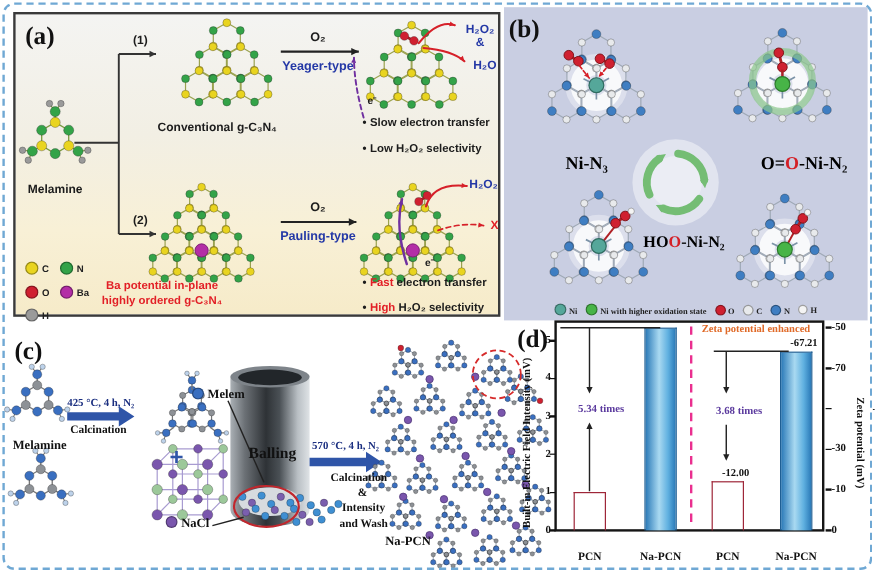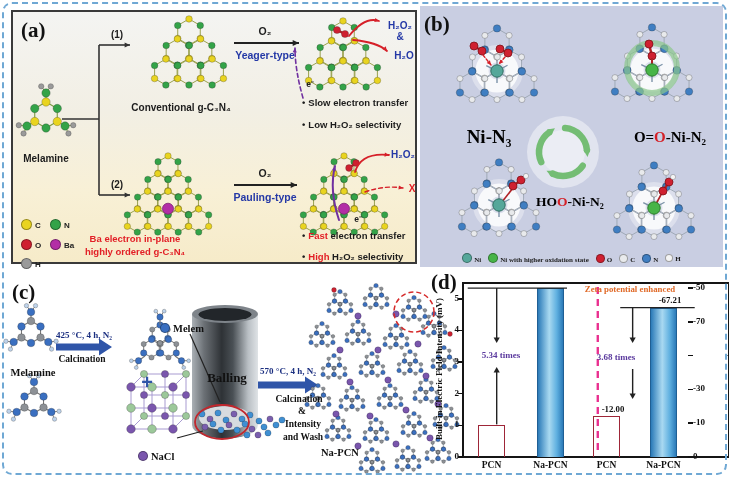--- a/index.html
+++ b/index.html
@@ -19,21 +19,21 @@
   .panel-letter{position:absolute;font:bold 21px "Liberation Serif",serif;color:#111}
   .blue{color:#2438a6}.redtxt{color:#e21f26}.navy{color:#1b2f80}.redb{color:#d42027}
   .purple{color:#5b3a9e}.orange{color:#e06a28}
   .bullet-marker{margin-right:3px}
   .dot{display:inline-block;border-radius:50%;vertical-align:-1px;border:1px solid rgba(0,0,0,.35);margin-right:3px}
   .leg-label{font:bold 8px "Liberation Sans",sans-serif;color:#222;vertical-align:1px}
   #pb-legend{position:absolute;left:0;right:0;bottom:3px;display:flex;justify-content:center;align-items:center;gap:7px;
              font:bold 7px "Liberation Serif",serif;color:#222}
   #pb-legend .dot{margin-right:2px}
   
-  #plot{position:absolute;left:38px;top:15px;width:266px;height:174px;background:#fff;outline:2px solid #151515;outline-offset:-1px}
+  #plot{position:absolute;left:38px;top:0;width:223px;height:174px;background:#fff;outline:2px solid #151515;outline-offset:-1px}
   #plot-svg{position:absolute;inset:0;width:100%;height:100%;z-index:3;pointer-events:none}
   .bar{position:absolute;bottom:0;width:27px;z-index:1;box-sizing:border-box}
   .bar-red{background:linear-gradient(90deg,#c9united 0,#c93a50 0%,#f08a97 45%,#e4586b 72%,#c23046 100%);border:1px solid #9e2638;border-bottom:none}
   .bar-blue{background:linear-gradient(90deg,#2b7ab8 0%,#a9d9f1 45%,#5fb0e0 75%,#2b7ab8 100%);border:1px solid #1f5f94;border-bottom:none}
   .tick-label{position:absolute;font:bold 9px "Liberation Serif",serif;color:#111}
   .tickmark{position:absolute;width:5px;height:1.5px;background:#111}
   .cat-label{font:bold 9.5px "Liberation Serif",serif;color:#111}
   #ylab-l{position:absolute;left:-86px;top:96px;width:200px;text-align:center;transform:rotate(-90deg);
           font:bold 9px "Liberation Serif",serif;color:#111}
   #ylab-r{position:absolute;left:192px;top:96px;width:200px;text-align:center;transform:rotate(90deg);
@@ -529,21 +529,21 @@
     <div class="t at" style="left:252px;top:161px;font-size:10.5px">O₂</div>
     <div class="t at blue" style="left:252px;top:185px;font-size:10.5px">Pauling-type</div>
     <div class="t at" style="left:168px;top:95px;font-size:10px">Conventional g-C₃N₄</div>
     <div class="t at blue" style="left:387px;top:13px;font-size:10px">H₂O₂</div>
     <div class="t at blue" style="left:387px;top:24px;font-size:10px">&amp;</div>
     <div class="t at blue" style="left:391px;top:43px;font-size:10px">H₂O</div>
     <div class="t at blue" style="left:390px;top:142px;font-size:10px">H₂O₂</div>
     <div class="t at" style="left:297px;top:71px;font-size:8.5px">e⁻</div>
     <div class="t at" style="left:345px;top:206px;font-size:8.5px">e⁻</div>
     <div class="t at redtxt" style="left:399px;top:176px;font-size:10px">X</div>
-    <div class="t at redtxt" style="left:122px;top:226px;font-size:9.5px">Ba electron in-plane</div>
+    <div class="t at redtxt" style="left:122px;top:226px;font-size:9.5px">Ba potential in-plane</div>
     <div class="t at redtxt" style="left:122px;top:239px;font-size:9.5px">highly ordered g-C₃N₄</div>
 
     <div class="tl at" style="left:289px;top:85px"><span class="bullet-marker">•</span><span>Slow</span><span> electron transfer</span></div>
     <div class="tl at" style="left:289px;top:107px"><span class="bullet-marker">•</span><span>Low</span><span> H₂O₂ selectivity</span></div>
     <div class="tl at" style="left:289px;top:218px"><span class="bullet-marker">•</span><span class="redtxt">Fast</span><span> electron transfer</span></div>
     <div class="tl at" style="left:289px;top:239px"><span class="bullet-marker">•</span><span class="redtxt">High</span><span> H₂O₂ selectivity</span></div>
 
     <div class="tl" style="left:8px;top:203px"><span class="dot" style="width: 9px; height: 9px; background: rgb(233, 212, 31);"></span><span class="leg-label">C</span></div>
     <div class="tl" style="left:37px;top:203px"><span class="dot" style="width: 9px; height: 9px; background: rgb(51, 163, 72);"></span><span class="leg-label">N</span></div>
     <div class="tl" style="left:8px;top:223px"><span class="dot" style="width: 9px; height: 9px; background: rgb(207, 32, 48);"></span><span class="leg-label">O</span></div>
@@ -903,21 +903,21 @@
           <circle cx="243" cy="185" r="4" fill="#cf2030" stroke="#7f1218" stroke-width="0.8"></circle>
           <circle cx="249" cy="176" r="4" fill="#cf2030" stroke="#7f1218" stroke-width="0.8"></circle>
           <circle cx="253" cy="171" r="2.6" fill="#f4f4f4" stroke="rgba(40,40,40,.45)" stroke-width="0.6"></circle>
           <line x1="234" y1="202" x2="244.53099074268448" y2="196.24689353674955" stroke="#7c93a8" stroke-width="1.4"></line>
           <line x1="234" y1="202" x2="223.23889900399024" y2="196.68975468046176" stroke="#7c93a8" stroke-width="1.4"></line>
           <line x1="234" y1="202" x2="234.0095559205288" y2="213.999996195182" stroke="#7c93a8" stroke-width="1.4"></line>
           <circle cx="234" cy="202" r="6.2" fill="#47b447" stroke="#2c7a2c" stroke-width="1"></circle>
         </g>
       </svg>
     <div class="panel-letter" style="left:4px;top:6px">(b)</div>
-    <div class="t" style="left:69px;top:131px;font-size:19px">Ni-N₃</div>
+    <div class="t" style="left:69px;top:131px;font-size:15px">Ni-N₃</div>
     <div class="t" style="left:250px;top:131px;font-size:15px"><span>O=</span><span class="redb">O</span><span>-Ni-N₂</span></div>
     <div class="t" style="left:150px;top:196px;font-size:13.5px"><span>HO</span><span class="redb">O</span><span>-Ni-N₂</span></div>
     <div id="pb-legend">
       <span><span class="dot" style="width: 8px; height: 8px; background: rgb(85, 167, 154);"></span><span>Ni</span></span>
       <span><span class="dot" style="width: 8px; height: 8px; background: rgb(71, 180, 71);"></span><span>Ni with higher oxidation state</span></span>
       <span><span class="dot" style="width: 7px; height: 7px; background: rgb(207, 32, 48);"></span><span>O</span></span>
       <span><span class="dot" style="width: 7px; height: 7px; background: rgb(232, 234, 236);"></span><span>C</span></span>
       <span><span class="dot" style="width: 7px; height: 7px; background: rgb(63, 126, 194);"></span><span>N</span></span>
       <span><span class="dot" style="width: 6px; height: 6px; background: rgb(244, 244, 244);"></span><span>H</span></span>
     </div>
@@ -1973,21 +1973,21 @@
         <g>
           <circle cx="450" cy="66" r="2.4" fill="#cf2030" stroke="rgba(40,40,40,.45)" stroke-width="0.6"></circle>
         </g>
       </svg>
     <div class="panel-letter" style="left:12px;top:12px">(c)</div>
     <div class="t ct" style="left:33px;top:104px;font-size:10.5px">Melamine</div>
     <div class="t ct navy" style="left:84px;top:67px;font-size:9px">425 °C, 4 h, N₂</div>
     <div class="t ct" style="left:82px;top:91px;font-size:9.5px">Calcination</div>
     <div class="tl ct" style="left:160px;top:55px;font-size:10.5px"><span class="dot" style="width:8px;height:8px;background:#3a6fc0"></span><span>Melem</span></div>
     <div class="t" style="left:147px;top:114px;font-size:20px;color:#2f55a8;font-family:'Liberation Sans',sans-serif">+</div>
-    <div class="tl ct" style="left:138px;top:183px;font-size:10.5px"><span class="dot" style="width:8px;height:8px;background:#7a56ad"></span><span>NaCl</span></div>
+    <div class="tl ct" style="left:138px;top:162px;font-size:10.5px"><span class="dot" style="width:8px;height:8px;background:#7a56ad"></span><span>NaCl</span></div>
     <div class="t ct" style="left:227px;top:110px;font-size:13px">Balling</div>
     <div class="t ct navy" style="left:288px;top:103px;font-size:9px">570 °C, 4 h, N₂</div>
     <div class="t ct" style="left:299px;top:131px;font-size:9.5px">Calcination</div>
     <div class="t ct" style="left:302px;top:143px;font-size:9.5px">&amp;</div>
     <div class="t ct" style="left:303px;top:156px;font-size:9.5px">Intensity</div>
     <div class="t ct" style="left:303px;top:169px;font-size:9.5px">and Wash</div>
     <div class="t ct" style="left:340px;top:184px;font-size:10.5px">Na-PCN</div>
   </div>
 
   <div id="panel-d" class="panel">

